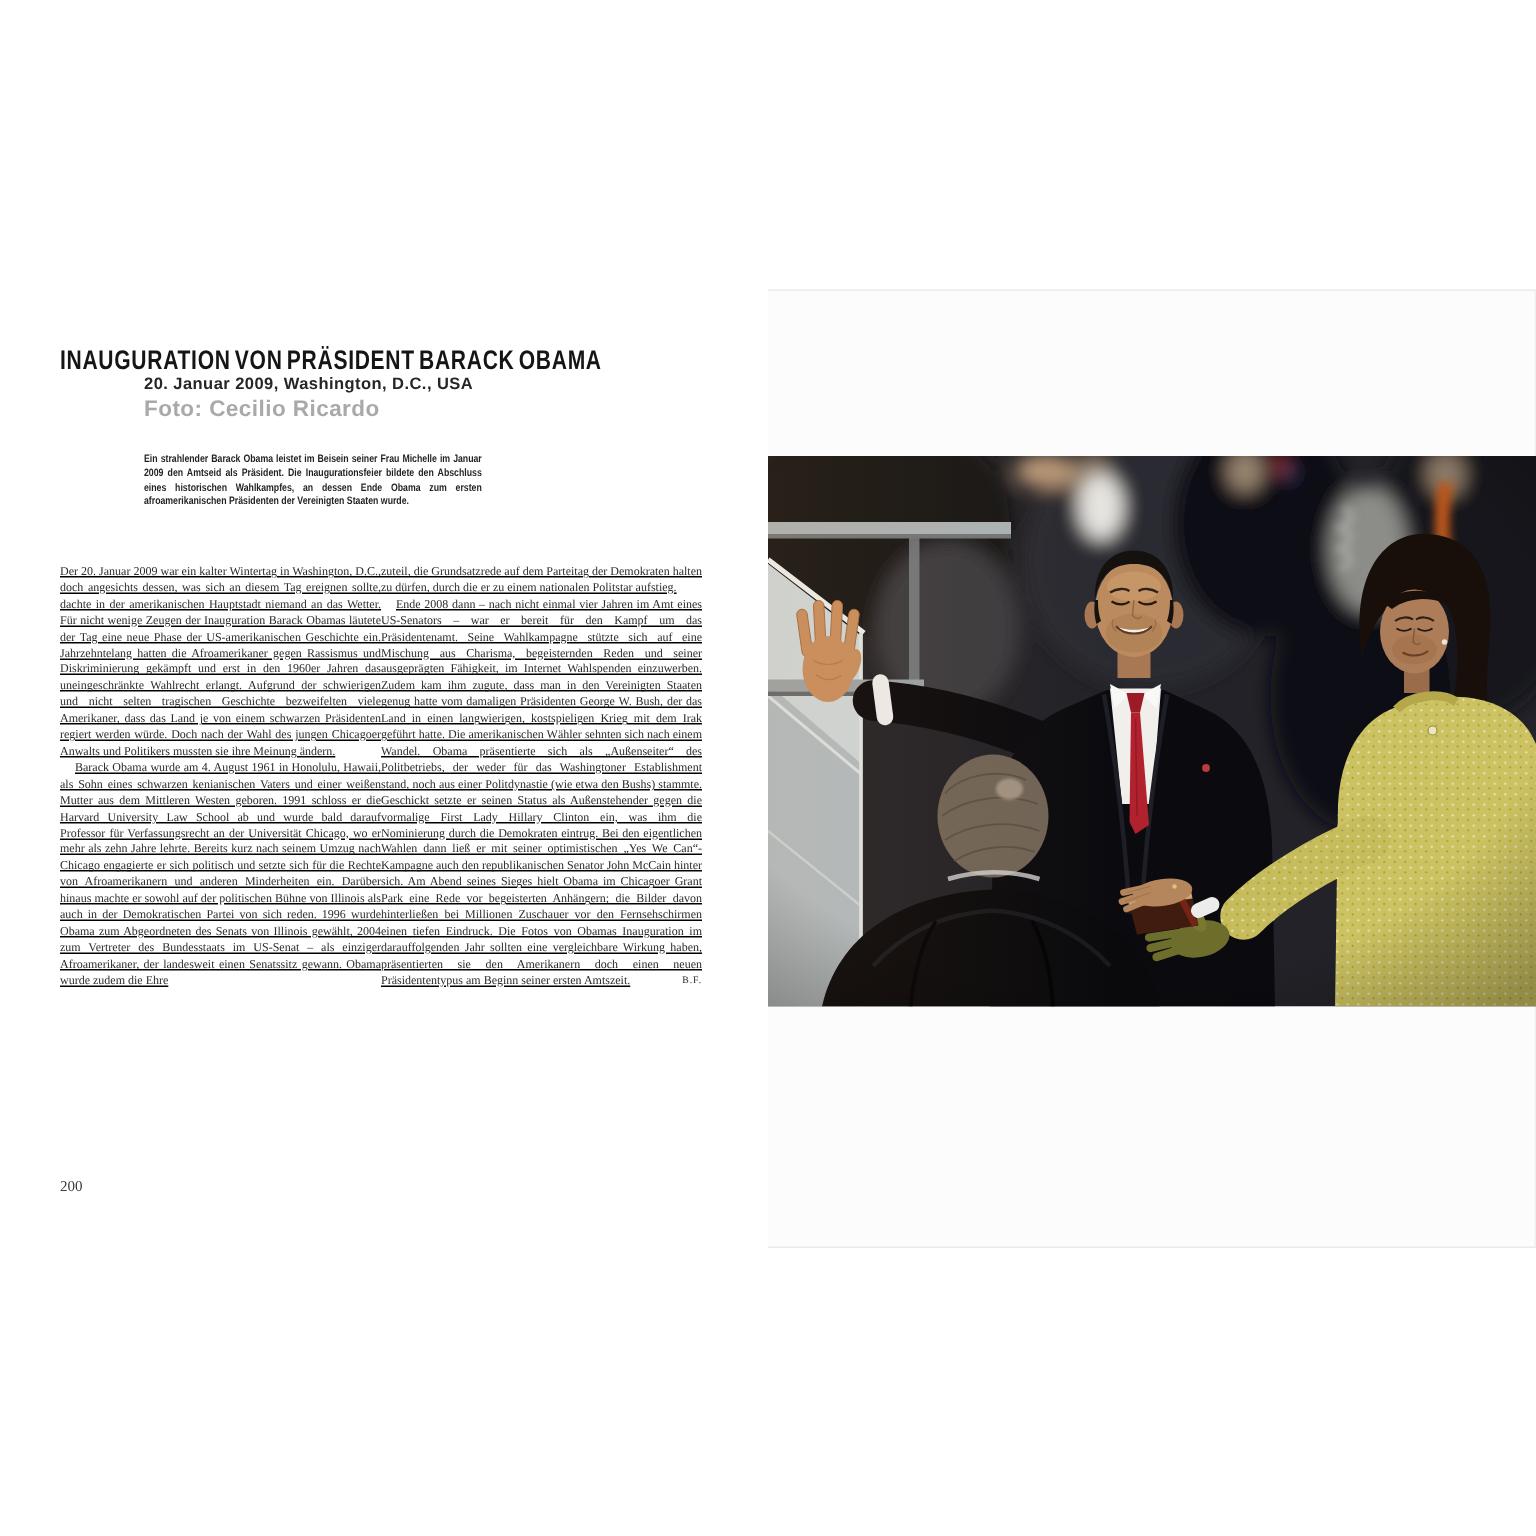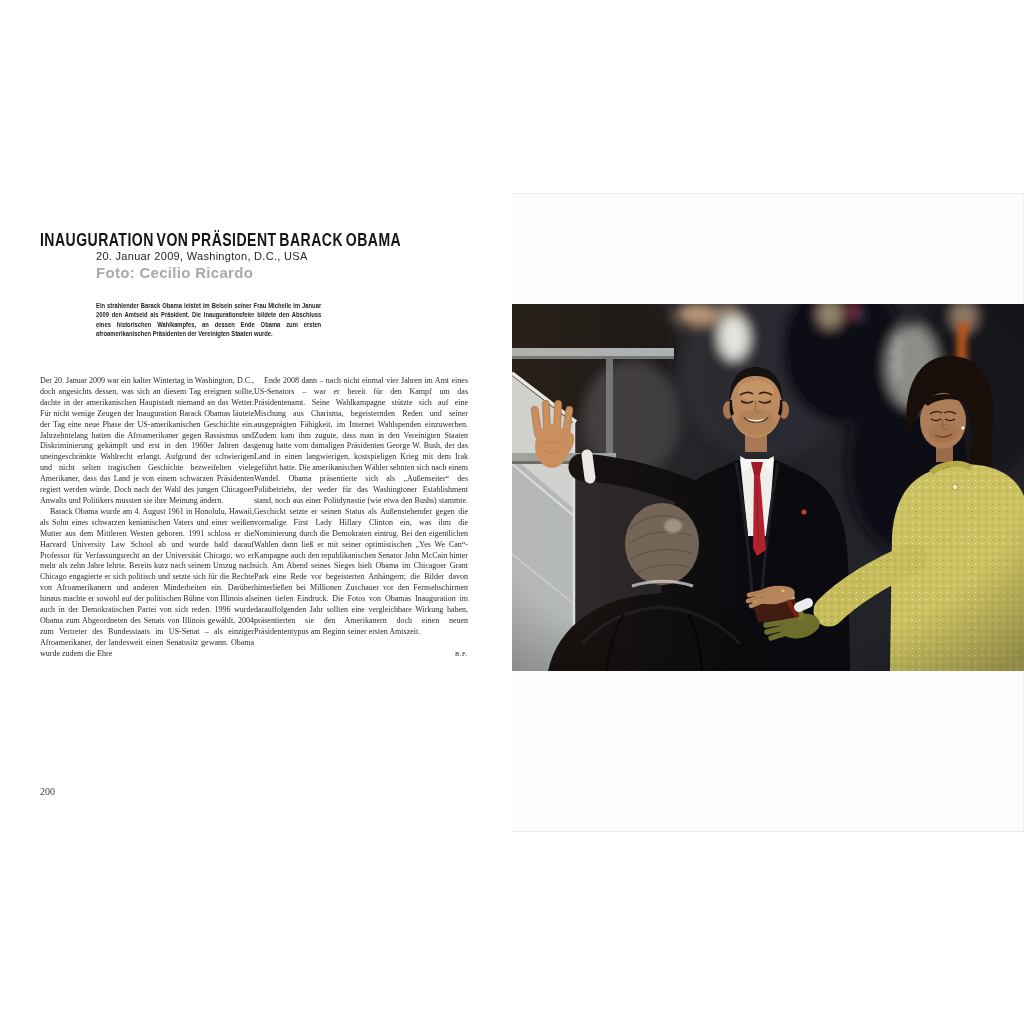--- a/index.html
+++ b/index.html
@@ -12,32 +12,32 @@
 
   
   .left-page{position:absolute;left:0;top:0;width:512px;height:900px;background:#ffffff;}
   .title{
     position:absolute;left:40px;top:230px;margin:0;white-space:nowrap;
     font-size:18px;font-weight:bold;color:#151515;letter-spacing:.6px;word-spacing:-2px;
     transform:scaleX(.78);transform-origin:left top;
   }
   .subtitle{
     position:absolute;left:96px;top:250px;margin:0;white-space:nowrap;
-    font-size:11px;font-weight:normal;color:#262626;letter-spacing:.3px;
+    font-size:11px;font-weight:bold;color:#262626;letter-spacing:.3px;
   }
   .credit{
     position:absolute;left:96px;top:264px;margin:0;white-space:nowrap;
     font-size:15px;font-weight:bold;color:#a9a9a9;letter-spacing:.3px;
   }
   .intro{
     position:absolute;left:96px;top:301px;width:278px;margin:0;
     font-size:7.2px;font-weight:bold;line-height:9.4px;color:#1f1f1f;
     text-align:justify;transform:scaleX(.81);transform-origin:left top;
   }
-  .columns{position:absolute;left:40px;top:376px;width:437px;display:flex;gap:0;}
+  .columns{position:absolute;left:40px;top:376px;width:437px;display:flex;gap:0;text-decoration:underline;}
   .col{
     width:214px;position:relative;
     font-family:"Liberation Serif",serif;font-size:8px;line-height:10.9px;
     color:#2e2a28;text-align:justify;
   }
   .col p{margin:0;}
   .col p.indent{text-indent:10px;}
   .initials{
     position:absolute;right:0;bottom:0;background:#ffffff;padding-left:5px;
     font-size:6.5px;letter-spacing:.6px;color:#2e2a28;
@@ -67,20 +67,21 @@
     <div class="credit">Foto: Cecilio Ricardo</div>
 
     <p class="intro">Ein strahlender Barack Obama leistet im Beisein seiner Frau Michelle im Januar 2009 den Amtseid als Präsident. Die Inaugurationsfeier bildete den Abschluss eines historischen Wahlkampfes, an dessen Ende Obama zum ersten afroamerikanischen Präsidenten der Vereinigten Staaten wurde.</p>
 
     <div class="columns">
       <div class="col">
         <p>Der 20. Januar 2009 war ein kalter Wintertag in Washington, D.C., doch angesichts dessen, was sich an diesem Tag ereignen sollte, dachte in der amerikanischen Hauptstadt niemand an das Wetter. Für nicht wenige Zeugen der Inauguration Barack Obamas läutete der Tag eine neue Phase der US-amerikanischen Geschichte ein. Jahrzehntelang hatten die Afroamerikaner gegen Rassismus und Diskriminierung gekämpft und erst in den 1960er Jahren das uneingeschränkte Wahlrecht erlangt. Aufgrund der schwierigen und nicht selten tragischen Geschichte bezweifelten viele Amerikaner, dass das Land je von einem schwarzen Präsidenten regiert werden würde. Doch nach der Wahl des jungen Chicagoer Anwalts und Politikers mussten sie ihre Meinung ändern.</p>
         <p class="indent">Barack Obama wurde am 4. August 1961 in Honolulu, Hawaii, als Sohn eines schwarzen kenianischen Vaters und einer weißen Mutter aus dem Mittleren Westen geboren. 1991 schloss er die Harvard University Law School ab und wurde bald darauf Professor für Verfassungsrecht an der Universität Chicago, wo er mehr als zehn Jahre lehrte. Bereits kurz nach seinem Umzug nach Chicago engagierte er sich politisch und setzte sich für die Rechte von Afroamerikanern und anderen Minderheiten ein. Darüber hinaus machte er sowohl auf der politischen Bühne von Illinois als auch in der Demokratischen Partei von sich reden. 1996 wurde Obama zum Abgeordneten des Senats von Illinois gewählt, 2004 zum Vertreter des Bundesstaats im US-Senat – als einziger Afroamerikaner, der landesweit einen Senatssitz gewann. Obama wurde zudem die Ehre</p>
       </div>
       <div class="col">
+        <p>zuteil, die Grundsatzrede auf dem Parteitag der Demokraten halten zu dürfen, durch die er zu einem nationalen Politstar aufstieg.</p>
         <p class="indent">Ende 2008 dann – nach nicht einmal vier Jahren im Amt eines US-Senators – war er bereit für den Kampf um das Präsidentenamt. Seine Wahlkampagne stützte sich auf eine Mischung aus Charisma, begeisternden Reden und seiner ausgeprägten Fähigkeit, im Internet Wahlspenden einzuwerben. Zudem kam ihm zugute, dass man in den Vereinigten Staaten genug hatte vom damaligen Präsidenten George W. Bush, der das Land in einen langwierigen, kostspieligen Krieg mit dem Irak geführt hatte. Die amerikanischen Wähler sehnten sich nach einem Wandel. Obama präsentierte sich als „Außenseiter“ des Politbetriebs, der weder für das Washingtoner Establishment stand, noch aus einer Politdynastie (wie etwa den Bushs) stammte. Geschickt setzte er seinen Status als Außenstehender gegen die vormalige First Lady Hillary Clinton ein, was ihm die Nominierung durch die Demokraten eintrug. Bei den eigentlichen Wahlen dann ließ er mit seiner optimistischen „Yes We Can“-Kampagne auch den republikanischen Senator John McCain hinter sich. Am Abend seines Sieges hielt Obama im Chicagoer Grant Park eine Rede vor begeisterten Anhängern; die Bilder davon hinterließen bei Millionen Zuschauer vor den Fernsehschirmen einen tiefen Eindruck. Die Fotos von Obamas Inauguration im darauffolgenden Jahr sollten eine vergleichbare Wirkung haben, präsentierten sie den Amerikanern doch einen neuen Präsidententypus am Beginn seiner ersten Amtszeit.</p>
         <span class="initials">B.F.</span>
       </div>
     </div>
 
     <div class="page-number">200</div>
   </section>
 
   <section class="right-page">
     <figure class="photo" role="img" aria-label="Barack Obama leistet mit erhobener rechter Hand den Amtseid; Michelle Obama hält in gelbgrünem Kostüm die Bibel, davor der Verfassungsrichter mit dem Rücken zur Kamera.">

